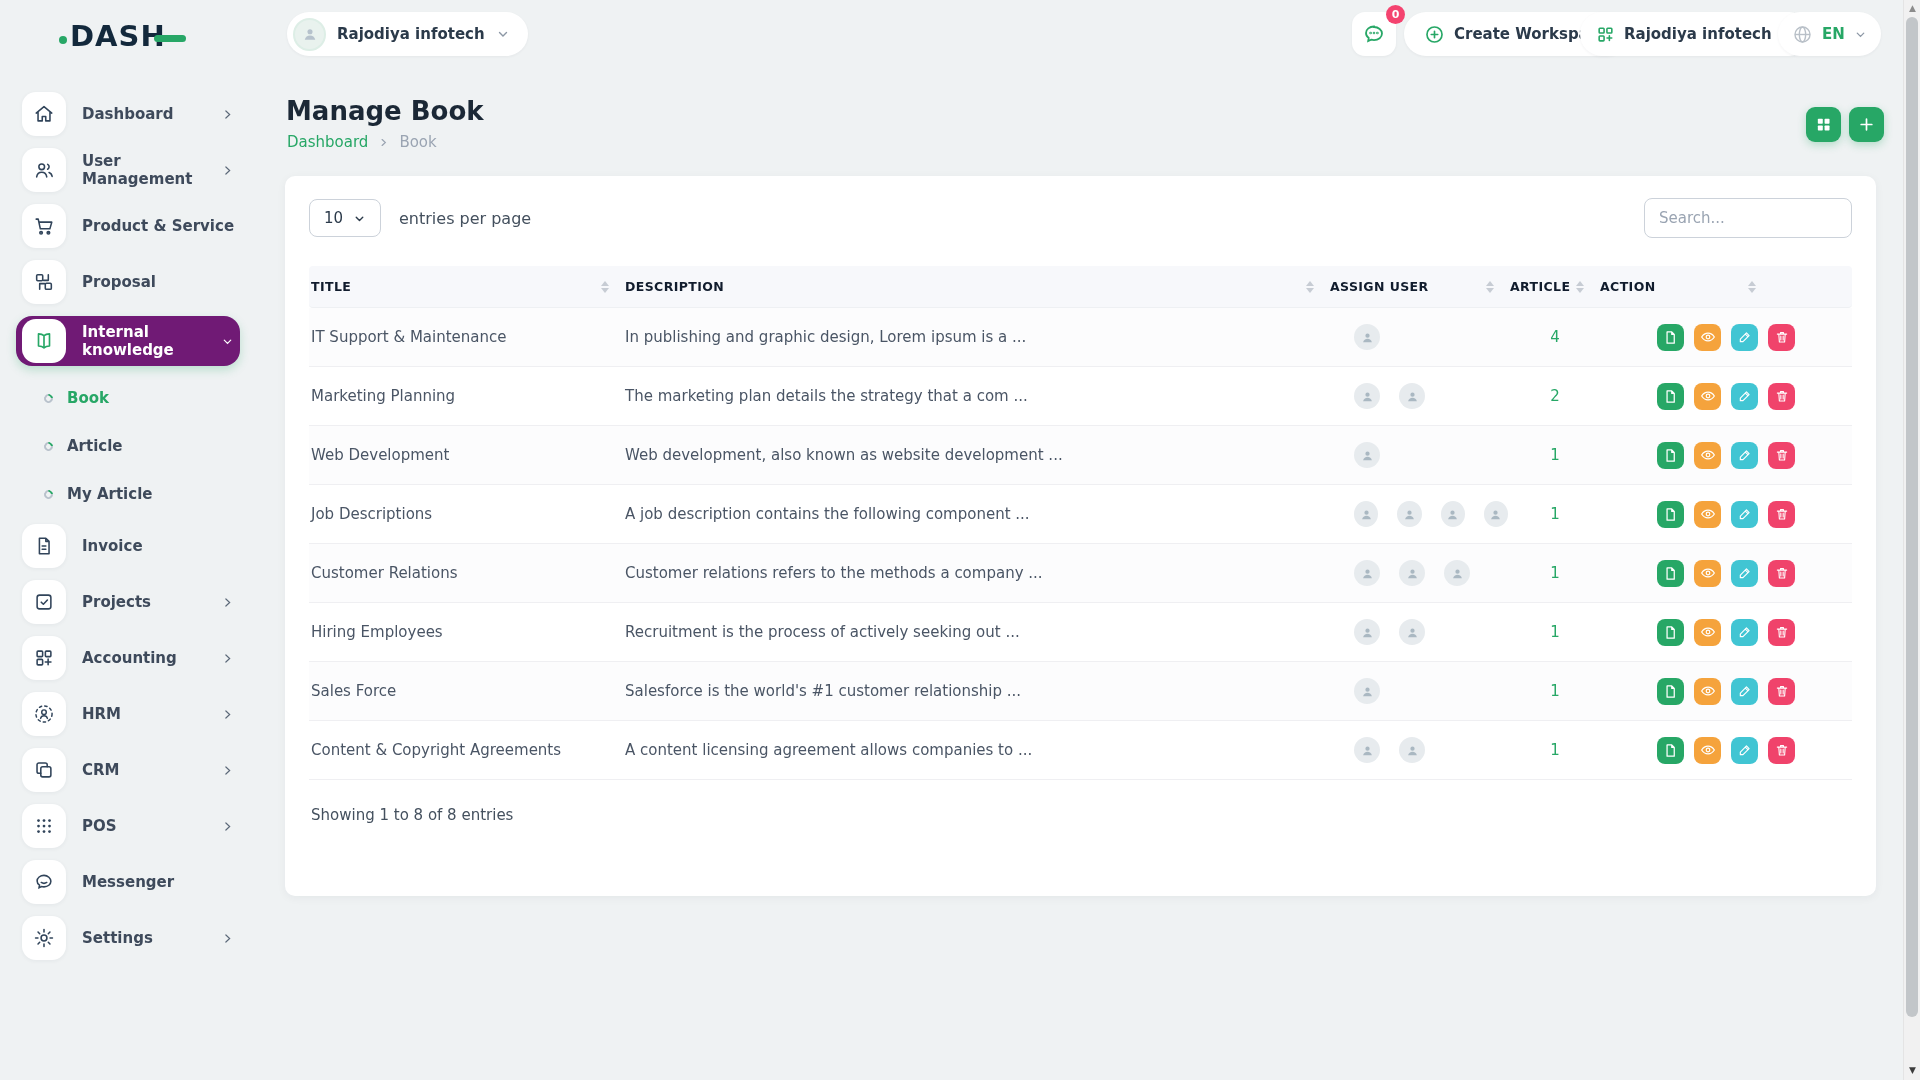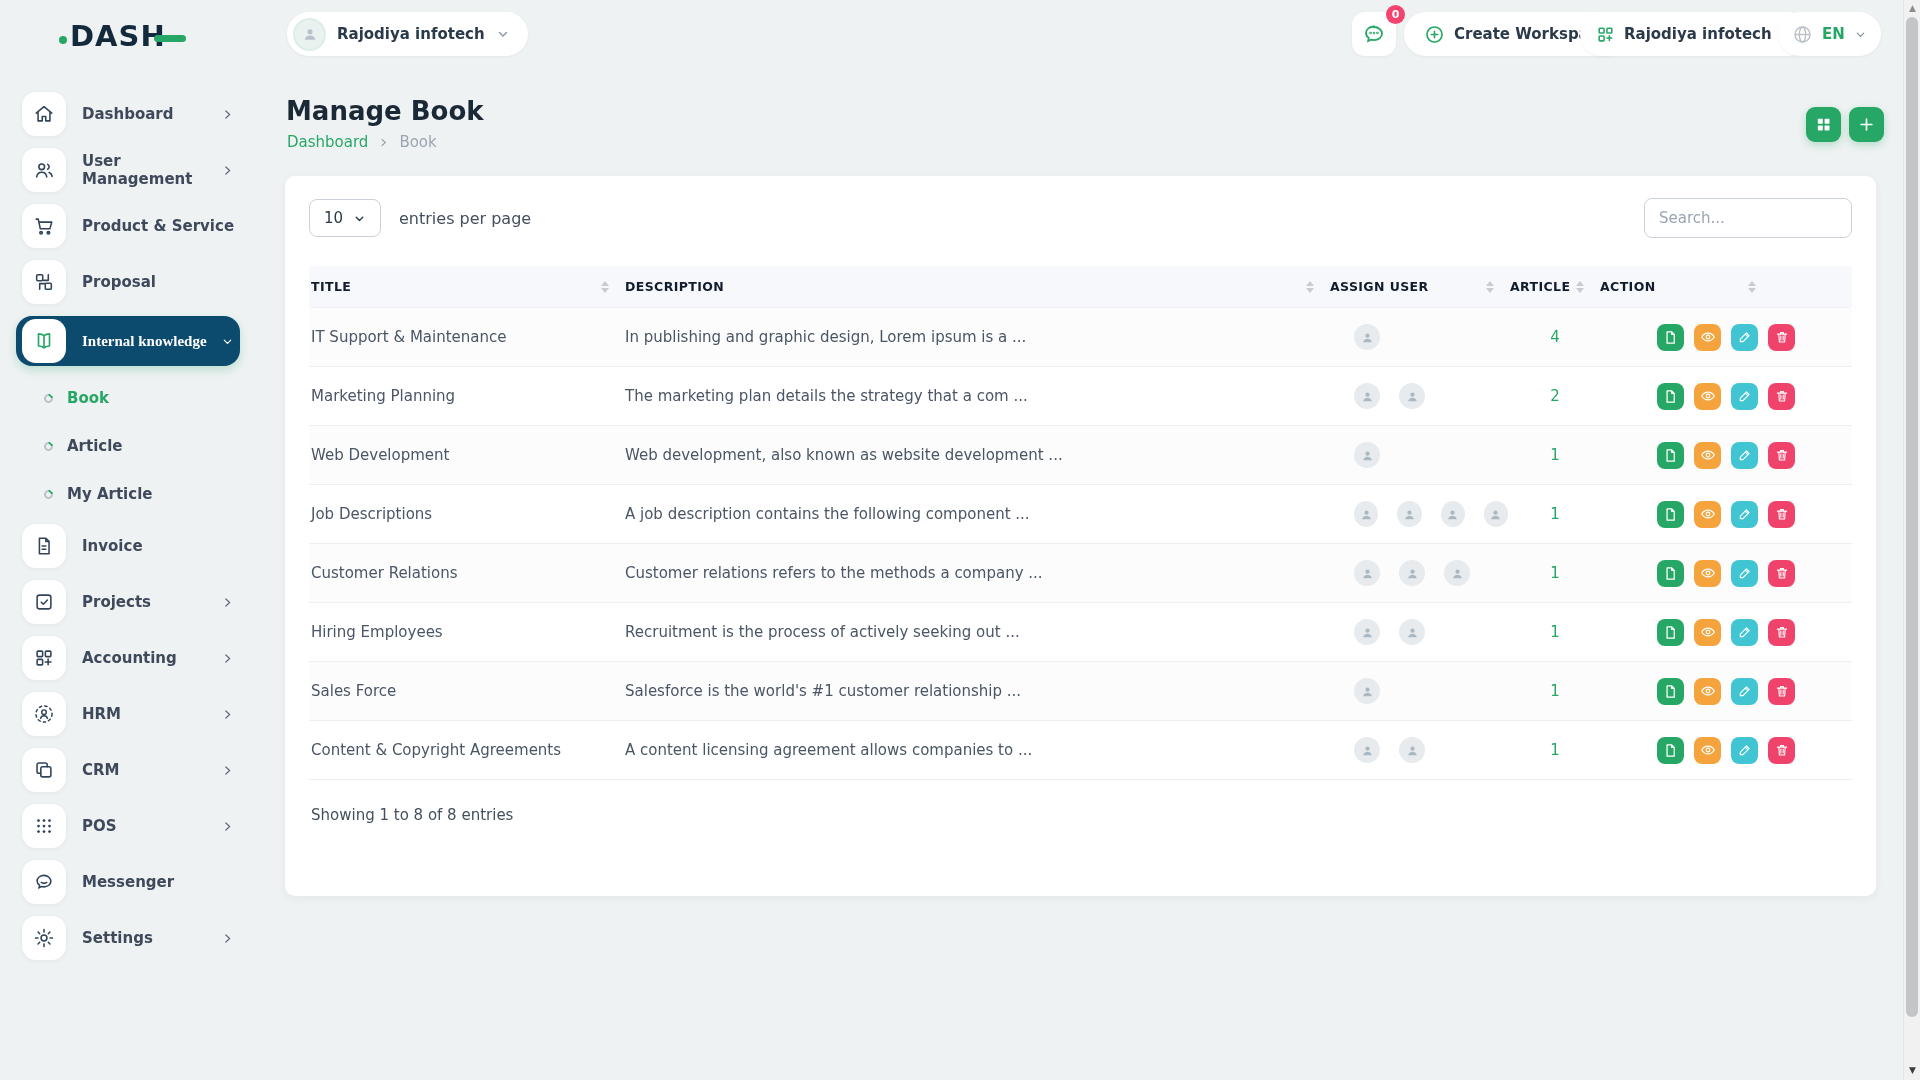--- a/index.html
+++ b/index.html
@@ -33,22 +33,22 @@
   .lang .txt { color:#27a766; font-weight:700;text-align:right; }
   .chev { color:#8c97a5; display:flex; }
 
   
   .sidebar { position:absolute; left:0; top:92px; width:256px; }
   .s-item { display:flex; align-items:center; height:44px; margin:0 16px 12px 22px; cursor:pointer; }
   .icon-box { width:44px; height:44px; min-width:44px; background:#fff; border-radius:14px;
     display:flex; align-items:center; justify-content:center; box-shadow:0 1px 4px rgba(30,45,60,.06); color:#31445a; }
   .s-label { margin-left:16px; font-size:15px; font-weight:600; color:#3e4a5b; flex:1; }
   .s-chev { color:#5b6878; margin-right:6px; display:flex; }
-  .s-item.active { background:#0c4a6e; border-radius:16px; margin:8px 16px 8px 16px; padding-left:6px; height:50px;
-    box-shadow:0 4px 10px rgba(39,167,102,.25);font-family:Liberation Serif, serif; }
+  .s-item.active { background:#701a75; border-radius:16px; margin:8px 16px 8px 16px; padding-left:6px; height:50px;
+    box-shadow:0 4px 10px rgba(39,167,102,.25); }
   .s-item.active .s-label { color:#fff; }
   .s-item.active .icon-box { color:#27a766; box-shadow:none; }
   .s-item.active .s-chev { color:#fff; }
   .sub-item { display:flex; align-items:center; height:48px; padding-left:44px; cursor:pointer; }
   .bullet { width:9px; height:9px; border-radius:50%; border:2px solid #b9c2cc; border-top-color:#27a766; transform:rotate(40deg); }
   .sub-label { margin-left:14px; font-size:15px; font-weight:600; color:#3e4a5b; }
   .sub-item.active .sub-label { color:#27a766; font-weight:700; }
   .gap6 { height:6px; }
 
   

